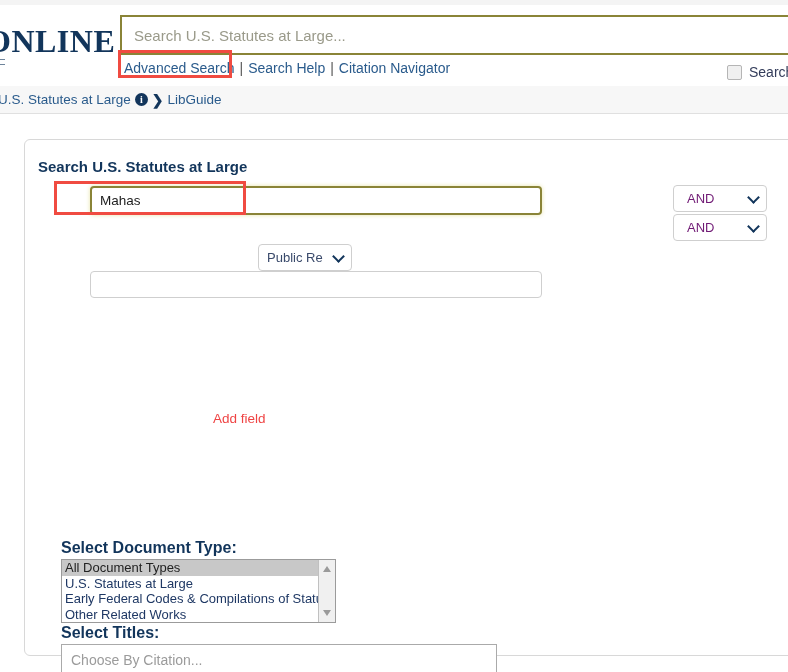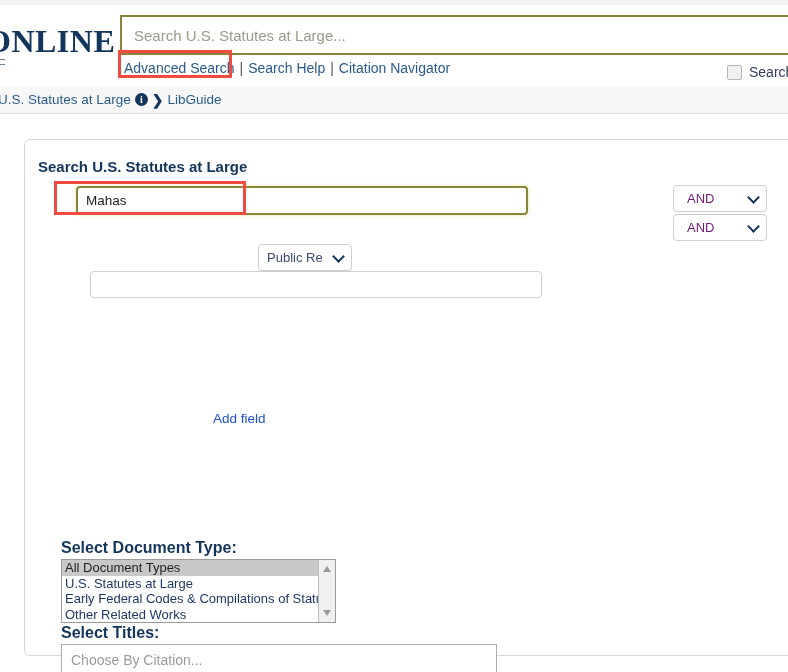--- a/index.html
+++ b/index.html
@@ -234,21 +234,21 @@
     background: #fff;
     font-family: "Liberation Sans", sans-serif;
     font-size: 13.5px;
     color: #1d1d1d;
     padding: 0 8px;
     box-sizing: border-box;
     outline: none;
   }
   .term-1 {
     width: 452px;
-    margin-left: 8px;
+    margin-left: 22px;
     border: 2px solid #8a8437;
     height: 29px;
     box-shadow: 0 0 4px rgba(230,225,160,0.9);
   }
   .term-2, .term-3 {
     width: 452px;
     margin-left: 22px;
   }
 
   .op-select {
@@ -270,21 +270,21 @@
     position: absolute;
     left: 673px;
   }
   .op-1 { top: 185px; }
   .op-2 { top: 214px; }
 
   .add-field {
     position: absolute;
     left: 188px; top: 271px;
     font-size: 13.5px;
-    color: #1d4ed8;
+    color: #ef4444;
     text-decoration: none;
   }
 
   
   .sec-label {
     position: absolute;
     font-size: 16px;
     font-weight: bold;
     color: #12355b;
   }

